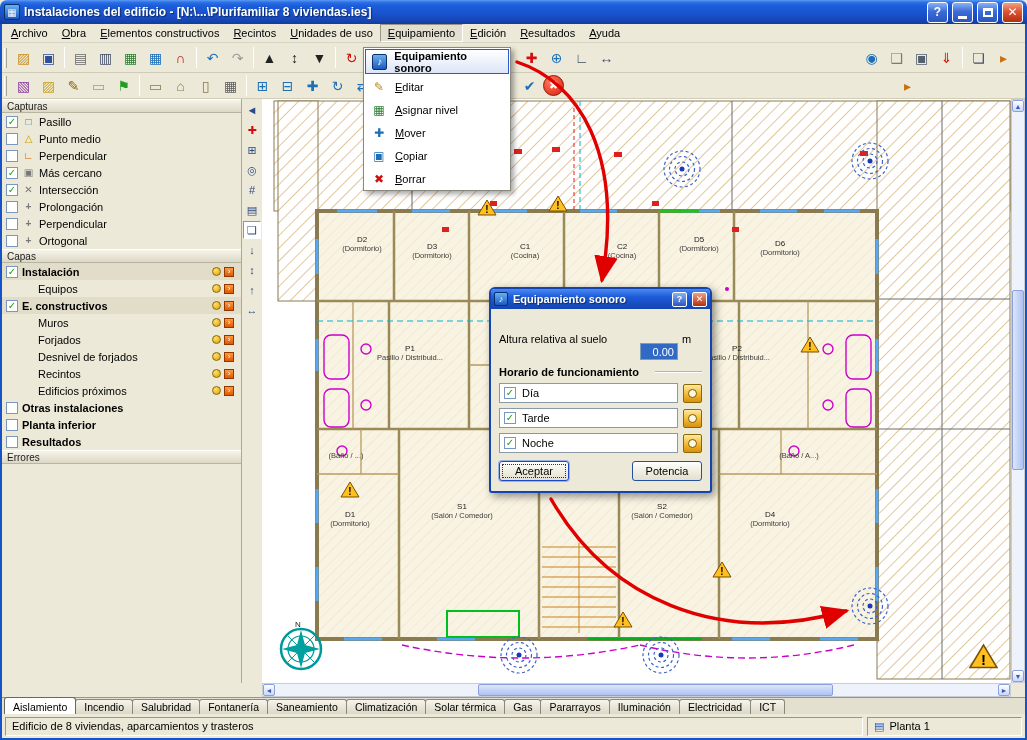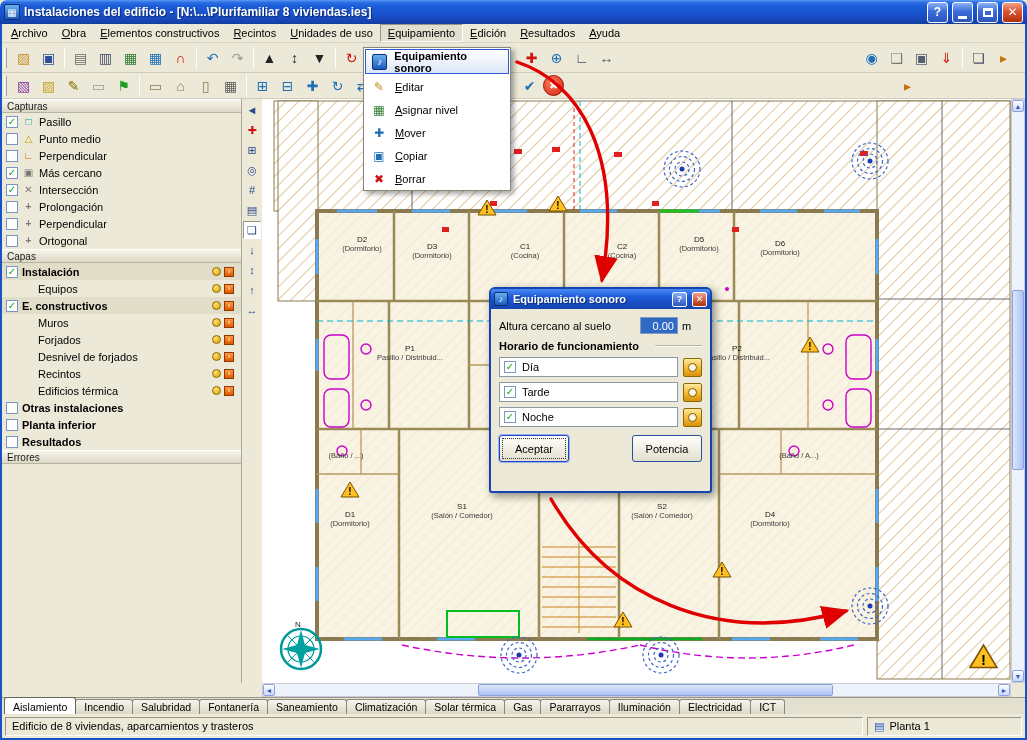--- a/index.html
+++ b/index.html
@@ -88,31 +88,31 @@
 .dialog{position:absolute;left:489px;top:287px;width:223px;height:206px;border:2px solid #1444b0;border-radius:6px 6px 3px 3px;background:#ece9d8;box-shadow:3px 3px 8px rgba(0,0,0,.45);z-index:60;}
 .dlg-title{height:20px;border-radius:4px 4px 0 0;background:linear-gradient(180deg,#4a8af4,#1e5ad8 40%,#1444b0);display:flex;align-items:center;gap:5px;padding:0 3px;}
 .dlg-ico{width:14px;height:14px;border-radius:2px;background:linear-gradient(#6ab0f0,#1a5ac0);border:1px solid #08306a;color:#fff;font-size:9px;display:flex;align-items:center;justify-content:center;}
 .dlg-txt{color:#fff;font-weight:bold;font-size:11px;flex:1;text-shadow:1px 1px 1px #0a2a6a;}
 .dlg-btn{width:15px;height:15px;border:1px solid #fff;border-radius:2px;color:#fff;font-size:9px;font-weight:bold;display:flex;align-items:center;justify-content:center;background:linear-gradient(180deg,#8ab2f4,#2a55bd);}
 .dlg-btn.close{background:linear-gradient(180deg,#f0a088,#b03010);}
 .dlg-body{padding:6px 8px 4px;}
 .fld{display:flex;align-items:center;margin:2px 0;}
 .flbl{flex:1;}
 .fin{width:38px;height:17px;border:1px solid #7f9db9;font-size:11px;padding:0 3px;text-align:right;font-family:inherit;background:#fff;}
-.fin.sel{background:#316ac5;color:#fff;}
+.fin.sel{background:#316ac5;color:#fff;margin-top:26px;}
 .funit{width:24px;padding-left:4px;}
 .sect{display:flex;align-items:center;gap:16px;margin:6px 0 3px;}
 .sect-t{font-weight:bold;}
 .sect-line{flex:1;height:2px;border-top:1px solid #b8b4a2;border-bottom:1px solid #fff;}
 .srow2{display:flex;align-items:center;margin:5px 0;}
 .sbox{flex:1;height:20px;background:#fff;border:1px solid #8a98a8;display:flex;align-items:center;gap:6px;padding:0 4px;}
 .goldbtn{width:19px;height:19px;margin-left:5px;border:1px solid #8a6a00;border-radius:2px;background:linear-gradient(180deg,#ffe9a0,#f0b429 60%,#d89010);position:relative;}
 .goldbtn::after{content:"";position:absolute;inset:4px;border:1px solid #7a5a00;border-radius:50%;background:#fff8e0;}
 .dlg-buttons{display:flex;justify-content:space-between;margin-top:8px;}
-.xpbtn{height:27px;min-width:70px;background:linear-gradient(180deg,#ffffff,#f2f0e4 45%,#e3e0d0);border:1px solid #264f9e;border-radius:3px;font-size:11px;font-family:inherit;}
+.xpbtn{height:20px;min-width:70px;background:linear-gradient(180deg,#ffffff,#f2f0e4 45%,#e3e0d0);border:1px solid #264f9e;border-radius:3px;font-size:11px;font-family:inherit;}
 .xpbtn.focus{border-color:#1e46c8;box-shadow:0 0 0 1px #9ab4ea;outline:1px dotted #333;outline-offset:-4px;}
 
 .arrows{position:absolute;left:0;top:0;z-index:80;pointer-events:none;}
 .rarrow{fill:none;stroke:#e00000;stroke-width:3.4;stroke-linecap:round;}
 </style>
 </head>
 <body>
 
 <div class="window">
   <div class="edge l"></div>
@@ -323,21 +323,21 @@
         <div class="srow ind">
           <span class="cbspace"></span>
           <span class="slbl">Recintos</span>
           <span class="licons">
             <span class="ldot"></span>
             <span class="lsq">›</span>
           </span>
         </div>
         <div class="srow ind">
           <span class="cbspace"></span>
-          <span class="slbl">Edificios térmica</span>
+          <span class="slbl">Edificios próximos</span>
           <span class="licons">
             <span class="ldot"></span>
             <span class="lsq">›</span>
           </span>
         </div>
         <div class="srow bold">
           <span class="cb off">
             <span class="tick">✓</span>
           </span>
           <span class="slbl">Otras instalaciones</span>
@@ -689,21 +689,21 @@
 
   <div class="dialog">
     <div class="dlg-title">
       <span class="dlg-ico">♪</span>
       <span class="dlg-txt">Equipamiento sonoro</span>
       <span class="dlg-btn">?</span>
       <span class="dlg-btn close">✕</span>
     </div>
     <div class="dlg-body">
       <div class="fld">
-        <span class="flbl">Altura cercano al suelo</span>
+        <span class="flbl">Altura relativa al suelo</span>
         <input class="fin sel" value="0.00" style="">
         <span class="funit">m</span>
       </div>
       <div class="sect">
         <span class="sect-t">Horario de funcionamiento</span>
         <span class="sect-line"></span>
       </div>
       <div id="sched-rows">
           <div class="srow2">
             <span class="sbox">

